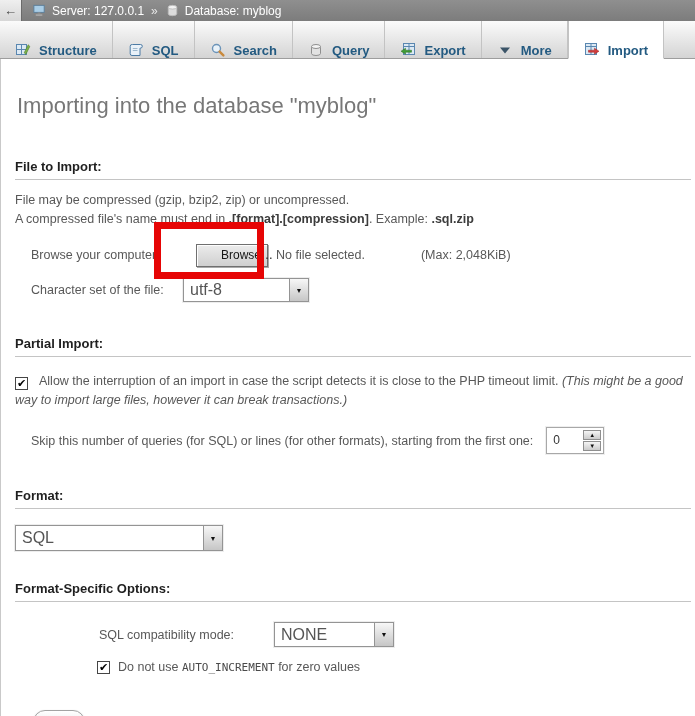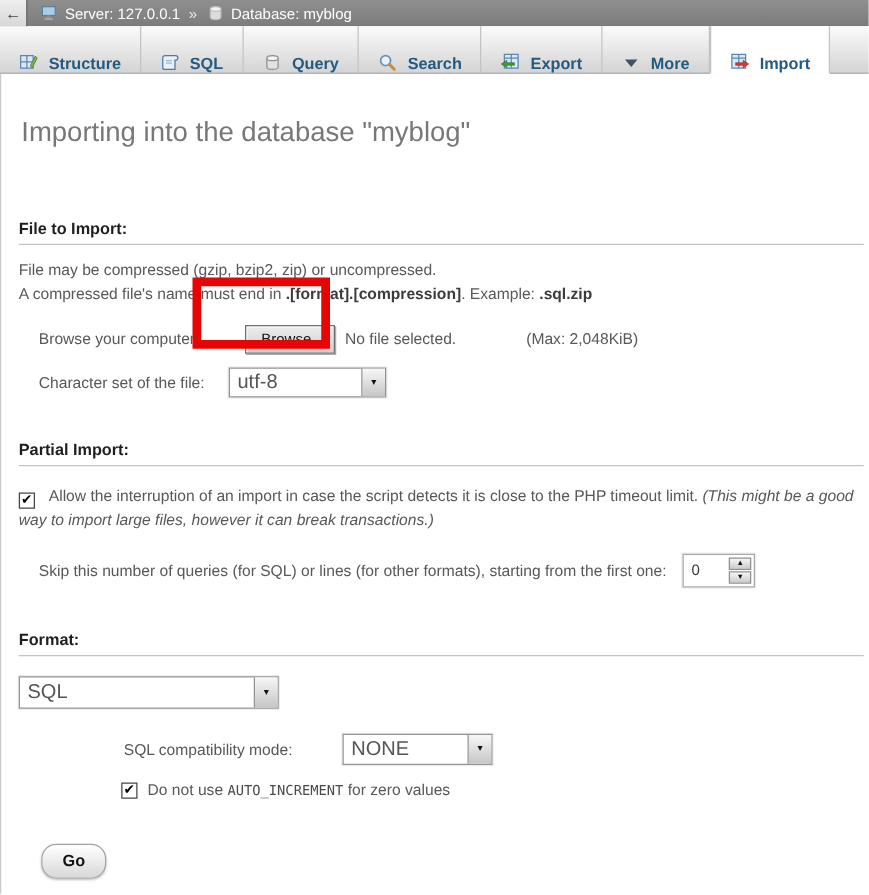--- a/index.html
+++ b/index.html
@@ -27,31 +27,31 @@
   .tab .tico { display:inline-flex; width:16px; height:16px; }
   .tab.active { background:#fff; border-left:1px solid #c3c3c3; margin-bottom:-1px;
     border-bottom:1px solid #fff; }
 
   
   .content { border-left:1px solid #c9c9c9; min-height:656px; padding-left:14px; position:relative; }
   h1 { font-size:22px; font-weight:normal; color:#777; letter-spacing:0; padding-top:34px; margin-left:2px; }
 
   .sect-head { font-size:13px; font-weight:bold; color:#1f1f1f; padding-bottom:5px;
     border-bottom:1px solid #c4c4c4; margin-right:4px; }
-  .mt-big { margin-top:56px; }
+  .mt-big { margin-top:40px; }
   .mt-sect { margin-top:34px; }
 
   .bodytext { font-size:12.5px; color:#585858; line-height:16px; }
   .b { font-weight:bold; color:#3c3c3c; }
   .it { font-style:italic; }
 
   .row { display:flex; align-items:center; font-size:12.5px; color:#585858;margin-left:16px; }
 
   
-  .classic-btn { font-family:inherit; font-size:12px; color:#151515; padding:3px 12px 4px;
+  .classic-btn { font-family:inherit; font-size:12px; color:#151515; padding:3px 24px 4px;
     background:linear-gradient(#ececec,#cfcfcf); border:1px solid #6f6f6f;
     box-shadow:inset 1px 1px 0 #fdfdfd, 1px 1px 0 #aaa; cursor:pointer; }
 
   
   .sel { display:inline-flex; align-items:center; justify-content:space-between;
     border:1px solid #949494; background:#fff; box-shadow:0 0 0 1px #ededed; cursor:pointer; }
   .sel .sv { padding-left:6px; font-size:16px; color:#555; white-space:nowrap; overflow:hidden; }
   .sel .sarrow { align-self:stretch; width:19px; border-left:1px solid #949494;
     background:linear-gradient(#f7f7f7,#c6c6c6); display:flex; align-items:center;
     justify-content:center; font-size:7px; color:#111; flex:0 0 auto; }
@@ -125,34 +125,34 @@
         <path d="M4.5 2.5 h8 a1.8 1.8 0 0 1 0 3.6 h-0.5 v7.4 h-8 a1.8 1.8 0 0 1 -1.8 -1.8 v-7.4 a1.8 1.8 0 0 1 1.8 -1.8 z" fill="#e9f1f8" stroke="#4c7ba5"></path>
         <line x1="4.8" y1="6.5" x2="9.5" y2="6.5" stroke="#9db8cd"></line>
         <line x1="4.8" y1="8.5" x2="9.5" y2="8.5" stroke="#9db8cd"></line>
       </svg>
     </span>
     <span>SQL</span>
   </div>
   <div class="tab">
     <span class="tico">
       <svg viewBox="0 0 16 16" width="16" height="16">
+        <circle cx="6.5" cy="6.5" r="4" fill="#e9f2f9" stroke="#6b93b8" stroke-width="1.4"></circle>
+        <line x1="9.6" y1="9.6" x2="13.4" y2="13.4" stroke="#c98a3d" stroke-width="2.4" stroke-linecap="round"></line>
+      </svg>
+    </span>
+    <span>Search</span>
+  </div>
+  <div class="tab">
+    <span class="tico">
+      <svg viewBox="0 0 16 16" width="16" height="16">
         <path d="M3.5 4.5 v7 a4.5 2 0 0 0 9 0 v-7" fill="#e2e2e2" stroke="#8f8f8f"></path>
         <ellipse cx="8" cy="4.5" rx="4.5" ry="2" fill="#f4f4f4" stroke="#8f8f8f"></ellipse>
       </svg>
     </span>
     <span>Query</span>
-  </div>
-  <div class="tab">
-    <span class="tico">
-      <svg viewBox="0 0 16 16" width="16" height="16">
-        <circle cx="6.5" cy="6.5" r="4" fill="#e9f2f9" stroke="#6b93b8" stroke-width="1.4"></circle>
-        <line x1="9.6" y1="9.6" x2="13.4" y2="13.4" stroke="#c98a3d" stroke-width="2.4" stroke-linecap="round"></line>
-      </svg>
-    </span>
-    <span>Search</span>
   </div>
   <div class="tab">
     <span class="tico">
       <svg viewBox="0 0 16 16" width="16" height="16">
         <rect x="3.5" y="1.5" width="11" height="11" fill="#dce9f4" stroke="#5a87b0"></rect>
         <line x1="3.5" y1="4.5" x2="14.5" y2="4.5" stroke="#5a87b0"></line>
         <line x1="9" y1="1.5" x2="9" y2="12.5" stroke="#5a87b0"></line>
         <path d="M11.5 8.2 v2 h-6 v2 l-4.5 -3 4.5 -3 v2 z" fill="#3f9c35" stroke="#2c6e26" stroke-width="0.5"></path>
       </svg>
     </span>
@@ -223,20 +223,21 @@
   </div>
 
   
   <div class="sect-head mt-sect">Format:</div>
   <span class="sel" style="width:208px; height:26px; margin-top:16px;">
     <span class="sv">SQL</span>
     <span class="sarrow">▼</span>
   </span>
 
   
+  <div class="sect-head" style="margin-top:30px;">Format-Specific Options:</div>
 
   <div class="row" style="margin-top:20px; margin-left:84px;gap:33px;">
     <span>SQL compatibility mode:</span>
     <span class="sel" style="width:120px; height:25px; margin-left:7px;">
       <span class="sv">NONE</span>
       <span class="sarrow">▼</span>
     </span>
   </div>
 
   <div class="row" style="margin-top:13px; margin-left:82px;">

